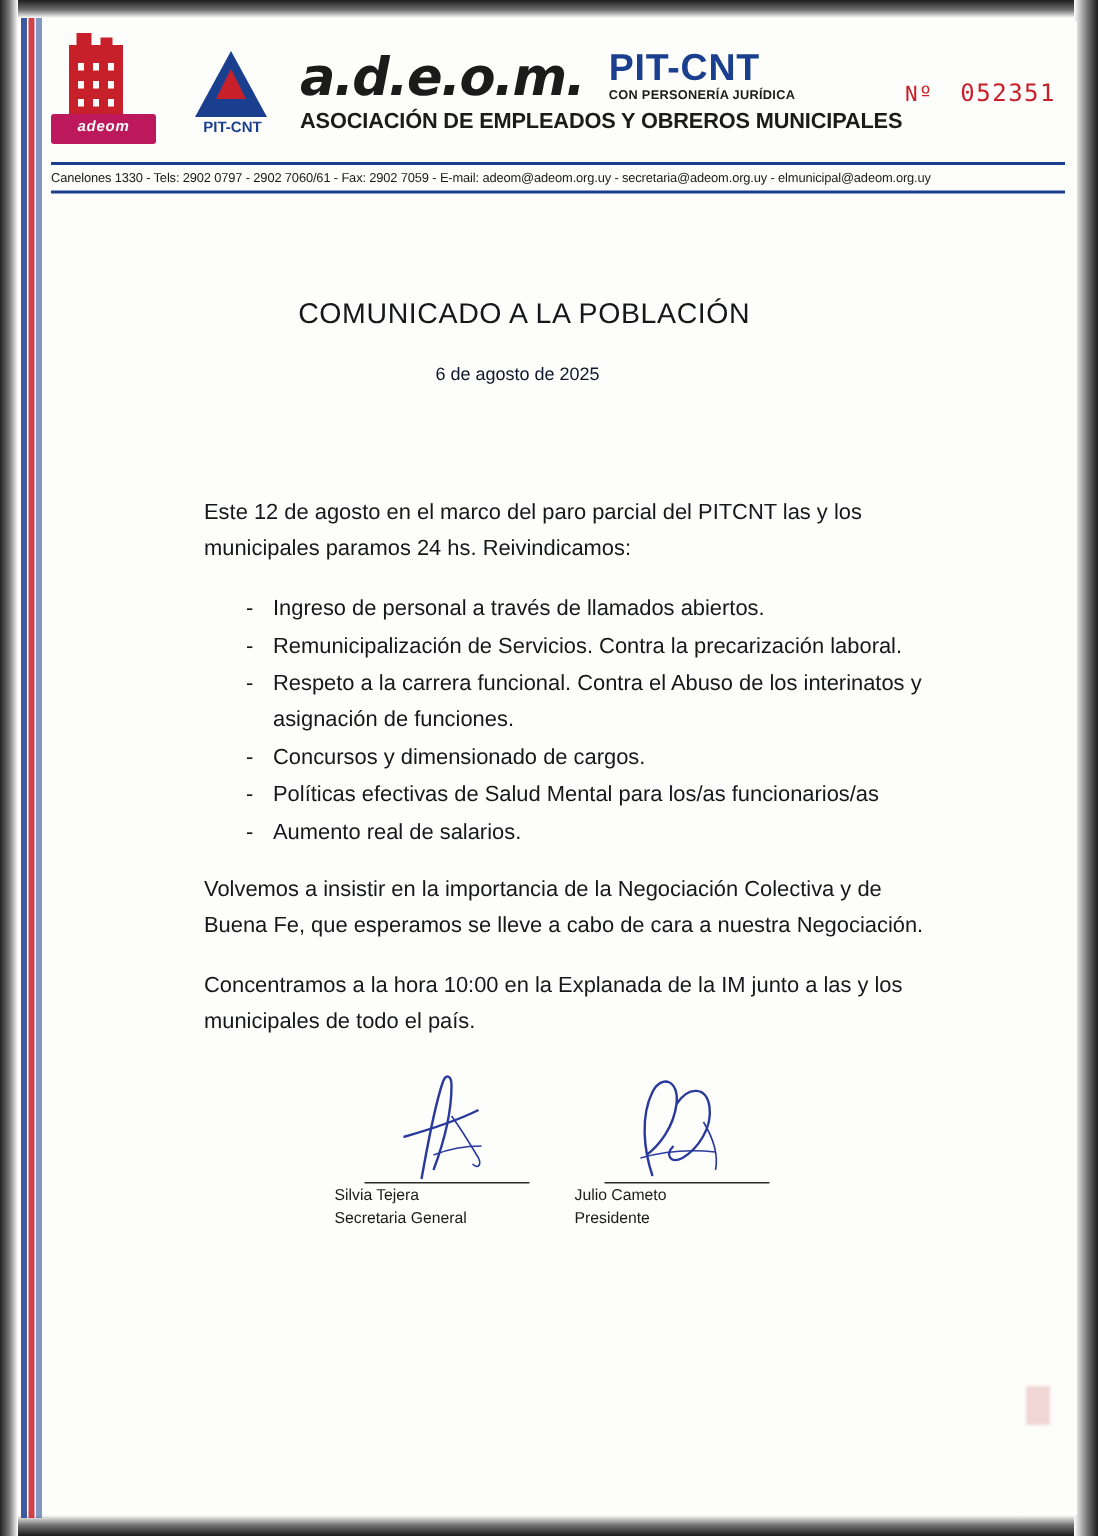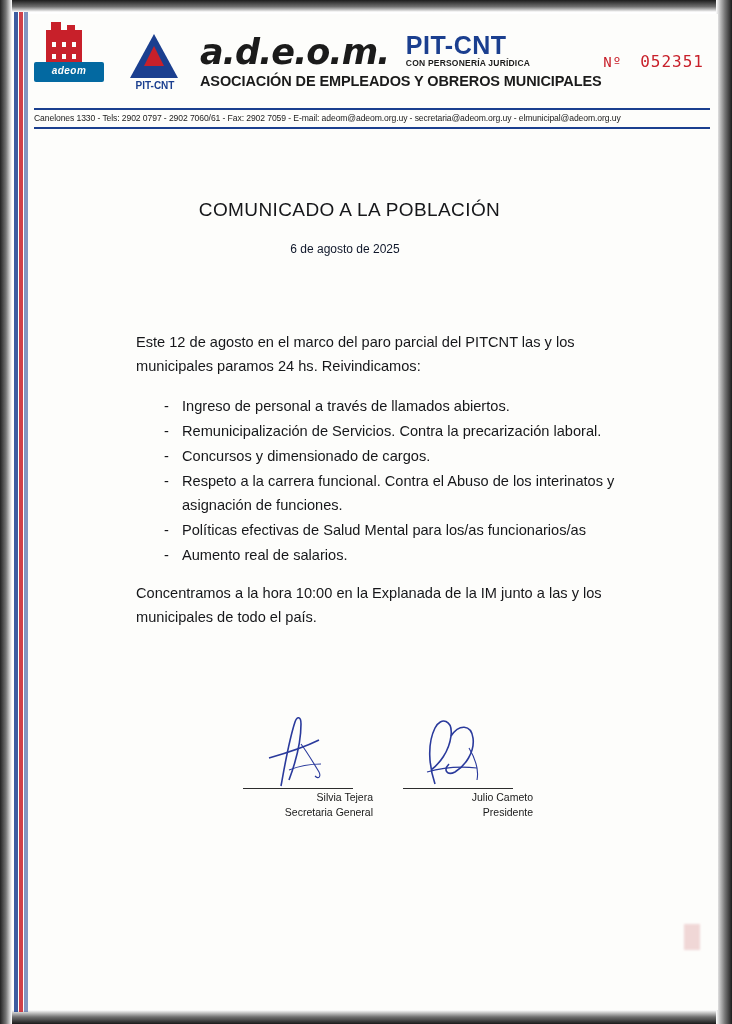--- a/index.html
+++ b/index.html
@@ -102,23 +102,23 @@
     width: 8px; height: 7px;
     background: #c8202a;
   }
   .logo-adeom .win {
     position: absolute;
     width: 4px; height: 5px;
     background: #fdfdfb;
   }
   .logo-adeom .base {
     position: absolute;
-    left: 0; top: 32px;
+    left: 0; top: 46px;
     width: 70px; height: 20px;
-    background: #0369a1;
+    background: #be185d;
     border-radius: 2px;
   }
   .logo-adeom .base span {
     position: absolute;
     left: 0; top: 3px;
     width: 70px;
     text-align: center;
     color: #fdfdfb;
     font-size: 10px;
     font-weight: bold;
@@ -297,21 +297,21 @@
   .signatures {
     position: absolute;
     left: 195px;
     top: 700px;
     width: 330px;
     height: 130px;
   }
   .sig {
     position: absolute;
     width: 150px;
-    text-align: right;
+    text-align: left;
   }
   .sig.left { left: 0; }
   .sig.right { left: 160px; }
   .sig .scribble {
     position: relative;
     height: 74px;
   }
   .sig .line {
     border-top: 1px solid #2c2c2c;
     width: 110px;
@@ -403,26 +403,27 @@
 
     <div class="doc-title">COMUNICADO A LA POBLACIÓN</div>
     <div class="doc-date">6 de agosto de 2025</div>
 
     <div class="body-text">
       <p>Este 12 de agosto en el marco del paro parcial del PITCNT las y los municipales paramos 24 hs. Reivindicamos:</p>
 
       <ul>
         <li>Ingreso de personal a través de llamados abiertos.</li>
         <li>Remunicipalización de Servicios. Contra la precarización laboral.</li>
+        <li>Respeto a la carrera funcional. Contra el Abuso de los interinatos y asignación de funciones.</li>
         <li>Concursos y dimensionado de cargos.</li>
-        <li>Respeto a la carrera funcional. Contra el Abuso de los interinatos y asignación de funciones.</li>
         <li>Políticas efectivas de Salud Mental para los/as funcionarios/as</li>
         <li>Aumento real de salarios.</li>
       </ul>
 
+      <p>Volvemos a insistir en la importancia de la Negociación Colectiva y de Buena Fe, que esperamos se lleve a cabo de cara a nuestra Negociación.</p>
       <p>Concentramos a la hora 10:00 en la Explanada de la IM junto a las y los municipales de todo el país.</p>
     </div>
 
     <div class="signatures">
 
       <div class="sig left">
         <div class="scribble">
           <svg width="150" height="74" viewBox="0 0 150 74">
             <path class="ink" d="M58 72 C62 50 66 26 72 8 C74 2 78 2 78 10 C78 28 72 50 66 66"></path>
             <path class="ink" d="M46 44 C60 40 80 34 96 26"></path>

